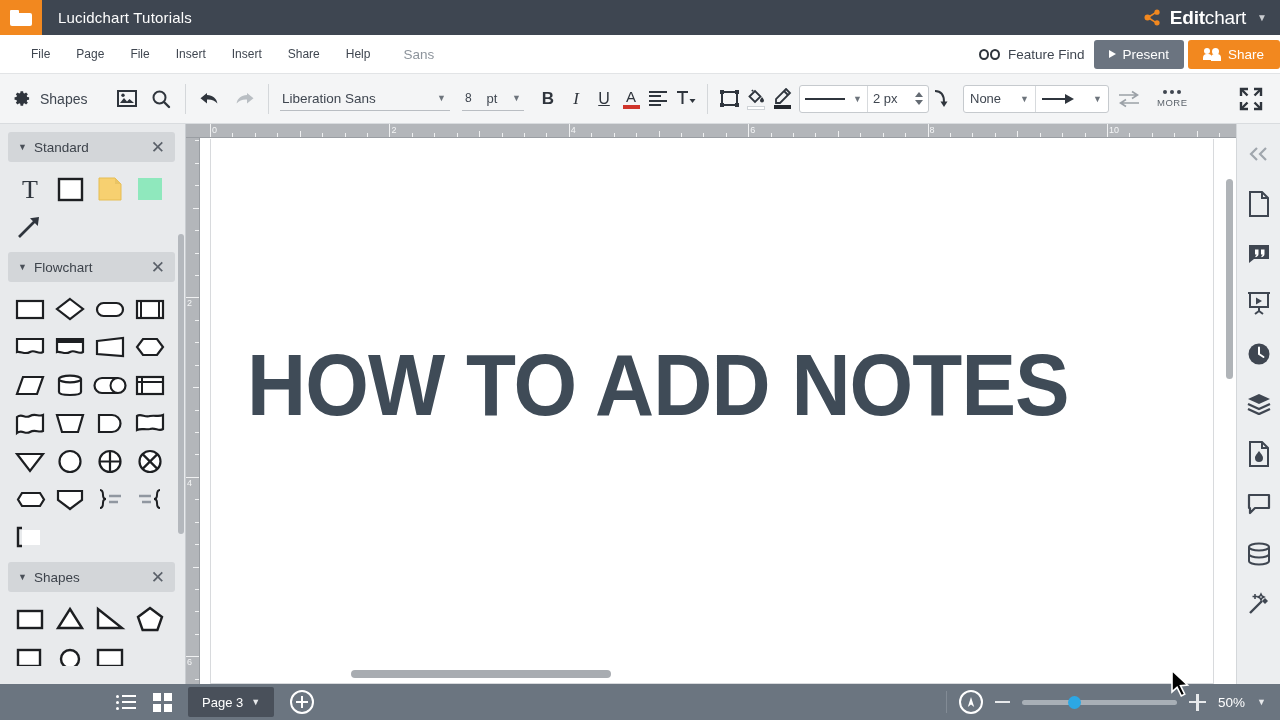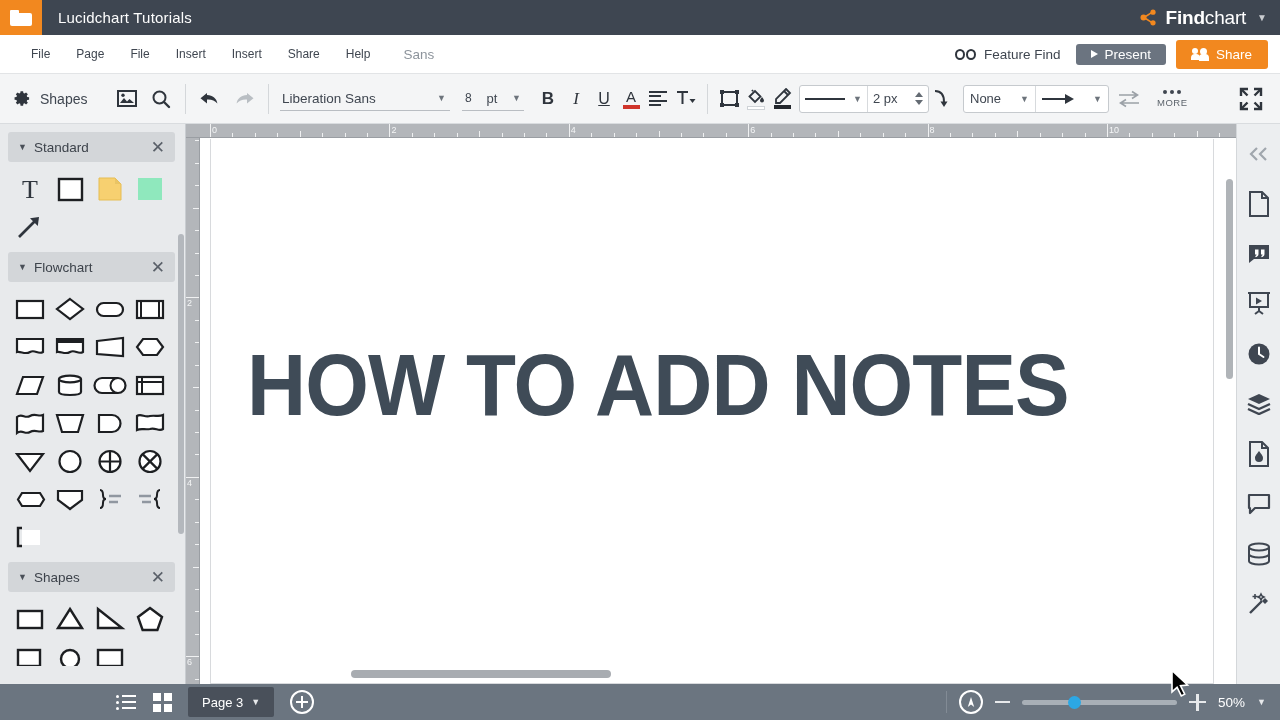--- a/index.html
+++ b/index.html
@@ -37,27 +37,27 @@
   .brand-text span { font-weight: normal; }
   .brand-caret { color: #c9ccd0; font-size: 10px; margin-left: 11px; }
 
   
   .menubar {
     height: 39px; background: #ffffff; display: flex; align-items: center; flex: 0 0 39px;
     border-bottom: 1px solid #e2e4e6; padding-left: 18px;
   }
   .menu-item { font-size: 12px; color: #3f4650; padding: 0 13px; line-height: 39px; cursor: default; }
   .saved-label { font-size: 13.5px; color: #8d949c; margin-left: 20px; }
-  .menu-right { margin-left: auto; display: flex; align-items: center; padding-right: 12px; gap: 10px; }
+  .menu-right { margin-left: auto; display: flex; align-items: center; padding-right: 0; gap: 4px; }
   .feature-find { display: flex; align-items: center; gap: 8px; font-size: 13.5px; color: #3f4650; padding: 0 6px; }
   .binoculars { display: flex; gap: 1px; align-items: center; }
   .binoc-lens { width: 10px; height: 11px; border: 2.2px solid #2f353d; border-radius: 50%; }
   .btn-present {
     background: #6b7480; color: #fff; font-size: 13.5px; border: none; border-radius: 3px;
-    height: 21px; padding: 0 15px; display: flex; align-items: center; gap: 6px; cursor: pointer;
+    height: 29px; padding: 0 15px; display: flex; align-items: center; gap: 6px; cursor: pointer;
   }
   .play-tri { width: 0; height: 0; border-left: 7px solid #fff; border-top: 4.5px solid transparent; border-bottom: 4.5px solid transparent; }
   .btn-share {
     background: #f2881f; color: #fff; font-size: 13.5px; border: none; border-radius: 3px;
     height: 29px; padding: 0 16px; display: flex; align-items: center; gap: 7px; cursor: pointer;
   }
   .people-ic { position: relative; width: 17px; height: 12px; }
   .people-ic i { position: absolute; background: #fff; display: block; }
   .people-ic .h1 { width: 6px; height: 6px; border-radius: 50%; left: 0; top: 0; }
   .people-ic .b1 { width: 9px; height: 6px; border-radius: 4px 4px 0 0; left: -1px; top: 6px; }
@@ -231,21 +231,21 @@
     <div class="brand">
       <div class="brand-mark">
         <svg width="20" height="17" viewBox="0 0 20 17">
           <circle cx="4.5" cy="8.5" r="3" fill="#f2881f"></circle>
           <circle cx="14" cy="3.2" r="2.6" fill="#f2881f"></circle>
           <circle cx="14" cy="13.8" r="2.6" fill="#f2881f"></circle>
           <path d="M5 8.5 L13 3.4" stroke="#f2881f" stroke-width="1.6"></path>
           <path d="M5 8.5 L13 13.6" stroke="#f2881f" stroke-width="1.6"></path>
         </svg>
       </div>
-      <div class="brand-text"><b>Find</b><span>chart</span></div>
+      <div class="brand-text"><b>Edit</b><span>chart</span></div>
       <div class="brand-caret">▼</div>
     </div>
   </div>
 
   <div class="menubar">
     <div class="menu-item">File</div>
     <div class="menu-item">Page</div>
     <div class="menu-item">File</div>
     <div class="menu-item">Insert</div>
     <div class="menu-item">Insert</div>

